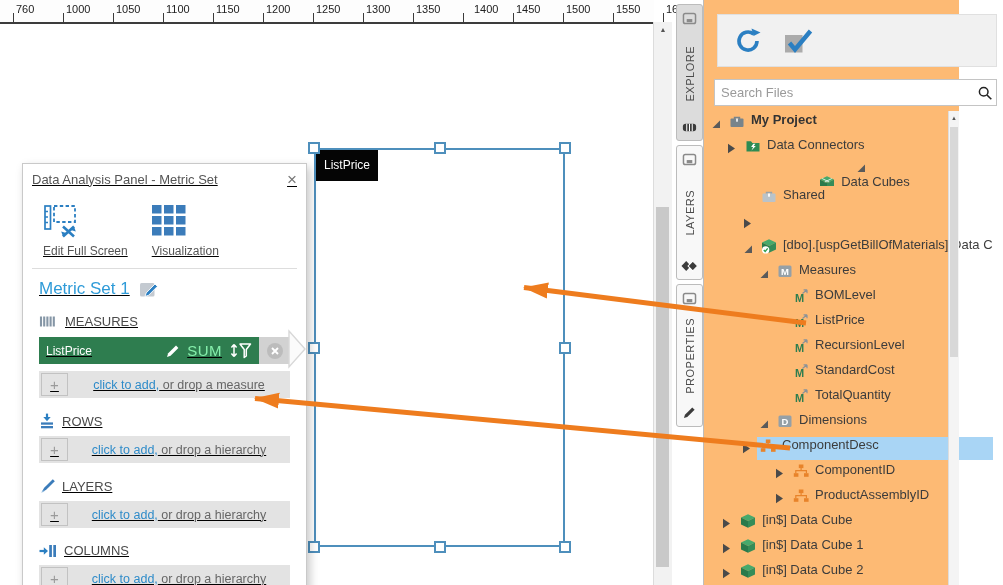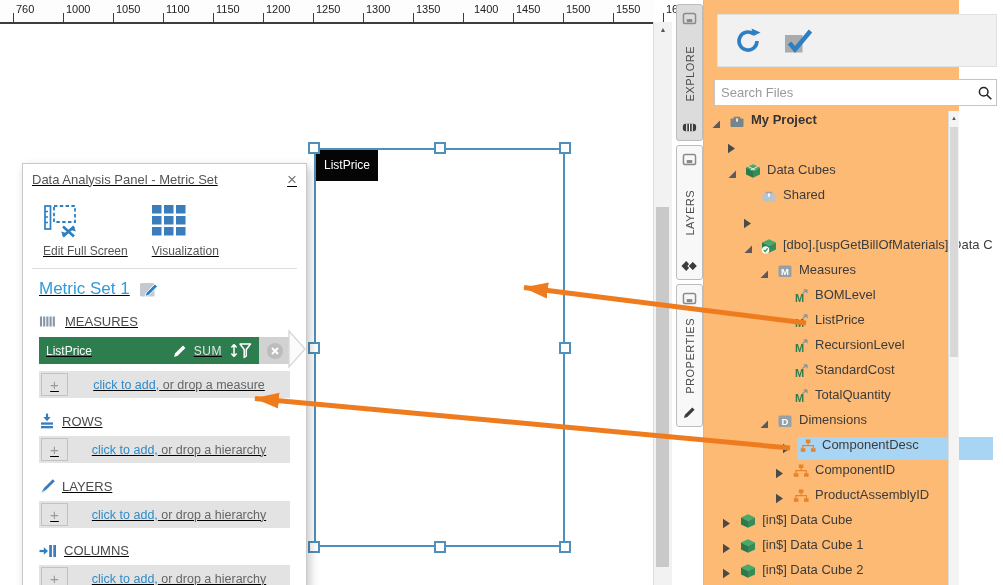--- a/index.html
+++ b/index.html
@@ -51,21 +51,21 @@
   .dap-toolbtn .tb-icon{height:38px;display:flex;align-items:center;justify-content:center;}
   .dap-toolbtn .tb-label{font-size:12px;color:#555;margin-top:4px;}
   .dap-divider{border-top:1px solid #ddd;margin:2px 9px 0 9px;}
   .dap-body{padding:10px 16px 0 16px;}
   .metric-title{display:flex;align-items:center;gap:9px;font-size:17px;color:#2f9bd8;}
   .metric-title .edit-ic{cursor:pointer;display:flex;}
   .sec-header{display:flex;align-items:center;gap:7px;margin-top:15px;font-size:13px;color:#4a4a4a;}
   .item-bar{margin-top:8px;height:27px;display:flex;align-items:stretch;font-size:12px;}
   .item-bar .green{flex:1;background:#2e7d4f;color:#fff;display:flex;align-items:center;padding:0 7px;}
   .item-bar .green .lbl{flex:1;}
-  .item-bar .green .agg{color:#e5e5e5;margin:0 7px 0 7px;font-size:12px;letter-spacing:.5px;}
+  .item-bar .green .agg{color:#86efac;margin:0 7px 0 7px;font-size:15px;letter-spacing:.5px;}
   .item-bar .xbox{width:31px;background:#d2d2d2;display:flex;align-items:center;justify-content:center;cursor:pointer;}
   .add-row{margin-top:7px;height:27px;background:#e3e3e3;display:flex;align-items:center;font-size:12.5px;color:#666;}
   .add-row .plus{width:25px;height:21px;margin:0 0 0 2px;border:1px solid #c2c2c2;color:#9a9a9a;font-size:15px;display:flex;align-items:center;justify-content:center;}
   .add-row .txt{flex:1;text-align:center;}
   .add-row .link{color:#2e8bc9;cursor:pointer;}
   
   .sel-rect{position:absolute;left:314px;top:148px;width:251px;height:399px;border:2px solid #4e8fbc;box-sizing:border-box;z-index:3;}
   .handle{position:absolute;width:8px;height:8px;background:#fff;border:2px solid #4e8fbc;}
   .sel-label{position:absolute;left:0px;top:0px;width:62px;height:31px;background:#050505;color:#fff;font-size:12px;line-height:31px;padding-left:8px;box-sizing:border-box;}
   .panel-chevron{position:absolute;left:288px;top:329px;z-index:11;}
@@ -343,22 +343,31 @@
           </span>
           <span class="tree-label bold">My Project</span>
         </span>
       </div>
       <div class="tree-row" style="top: 25px; padding-left: 21px;">
         <span class="expander">
           <svg width="9" height="11" viewBox="0 0 9 11">
             <path d="M1 0.8 L8 5.5 L1 10.2 z" fill="#4a4a4a"></path>
           </svg>
         </span>
-      </div>
-      <div class="tree-row" style="top: 50px; padding-left: 21px;">
+        <span class="tree-content">
+          <span class="tree-icon">
+            <svg width="16" height="16" viewBox="0 0 16 16">
+              <path d="M1.5 5.5 L1.5 3.2 L6 3.2 L7.4 5 L14.5 5 L14.5 13.5 L1.5 13.5 z" fill="#2e8b52"></path>
+              <path d="M8.3 5.8 l-2.2 3.2 h2 l-1.6 3.4 4.3-4.3 h-2.1 l1.7-2.3z" fill="#fff"></path>
+            </svg>
+          </span>
+          <span class="tree-label">Data Connectors</span>
+        </span>
+      </div>
+      <div class="tree-row" style="top: 50px; padding-left: 29px; flex-direction: column;">
         <span class="expander">
           <svg width="10" height="10" viewBox="0 0 10 10">
             <path d="M9 1.5 V9 H1.5 z" fill="#5a5a5a"></path>
           </svg>
         </span>
         <span class="tree-content">
           <span class="tree-icon">
             <svg width="16" height="16" viewBox="0 0 16 16">
               <path d="M8 1.2 L15 4.6 L8 8 L1 4.6z" fill="#47a96c"></path>
               <path d="M1 4.6 L8 8 v6.8 L1 11.4z" fill="#2a7a4b"></path>
@@ -493,21 +502,21 @@
         <span class="tree-content">
           <span class="tree-icon">
             <svg width="16" height="16" viewBox="0 0 16 16">
               <rect x="1.5" y="2.5" width="13" height="11.5" rx="1.5" fill="#95a0a7"></rect>
               <text x="8" y="11.7" font-size="9.5" font-weight="bold" fill="#fff" text-anchor="middle" font-family="sans-serif">D</text>
             </svg>
           </span>
           <span class="tree-label">Dimensions</span>
         </span>
       </div>
-      <div class="tree-row selected" style="top: 325px; padding-left: 76px;">
+      <div class="tree-row selected" style="top: 325px; padding-left: 36px;">
         <span class="expander">
           <svg width="9" height="11" viewBox="0 0 9 11">
             <path d="M1 0.8 L8 5.5 L1 10.2 z" fill="#4a4a4a"></path>
           </svg>
         </span>
         <span class="tree-content">
           <span class="tree-icon">
             <svg width="16" height="16" viewBox="0 0 16 16">
               <rect x="5.8" y="1.5" width="4.6" height="3.6" fill="#e8832a"></rect>
               <path d="M8.1 5.1 v2.6 M2.8 10.2 V7.7 H13.4 v2.5" stroke="#e8832a" stroke-width="1.2" fill="none"></path>

